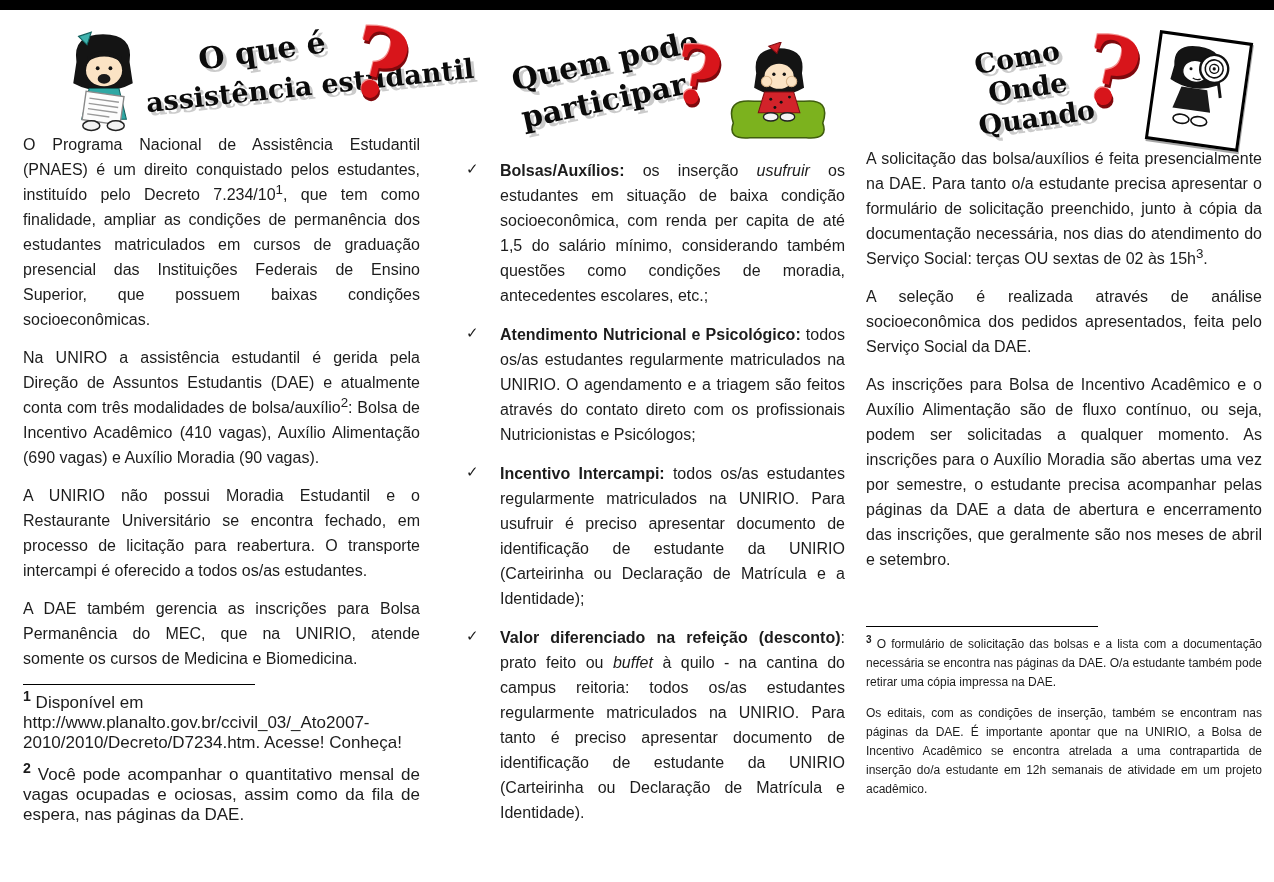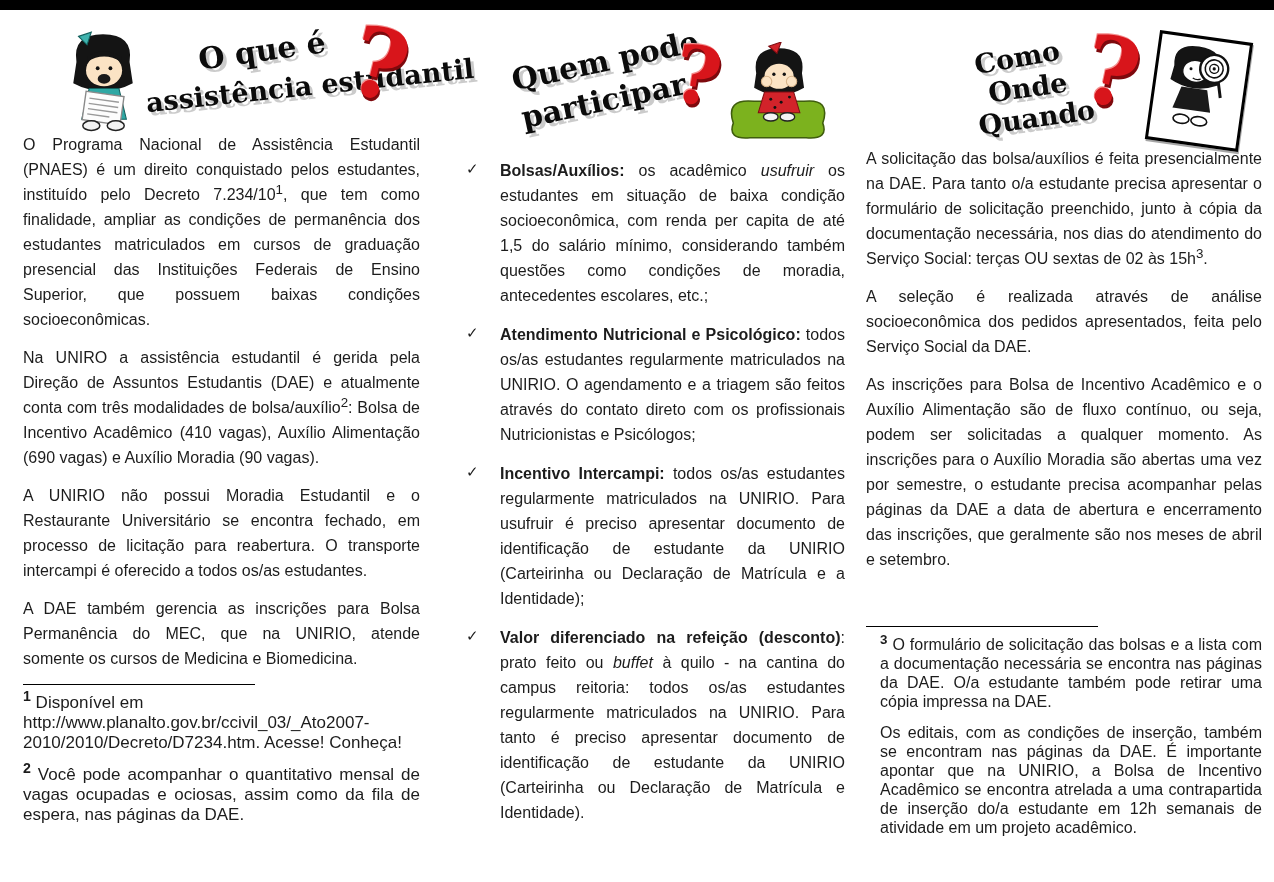--- a/index.html
+++ b/index.html
@@ -44,21 +44,21 @@
   .bullets{margin-top:8px;}
   .bullet{display:flex;margin:0 0 14px;padding-left:4px;}
   .check{width:34px;flex:none;font-size:15px;padding-top:2px;}
   .btext{flex:1;text-align:justify;font-size:16px;line-height:25px;}
 
   
   .fnsep{width:232px;border-top:1.6px solid #000;margin:6px 0 8px;}
   .footnotes p{font-size:17px;line-height:20px;margin:0 0 12px;overflow-wrap:break-word;}
   .fn-just{text-align:justify;}
   .col3 .fnsep{margin-top:54px;}
-  .col3 .footnotes p{font-size:16px;line-height:19px;text-align:justify;margin-left:14px;}
+  .col3 .footnotes p{font-size:12px;line-height:19px;text-align:justify;}
 </style>
 </head>
 <body>
 
 <div class="page">
   <div class="topbar"></div>
 
   <section class="col col1">
     <div class="header h1">
       <svg class="mascot" width="96" height="102" viewBox="0 0 90 96">
@@ -119,21 +119,21 @@
         <circle cx="72" cy="53" r="1.4" fill="#111"></circle>
           <circle cx="58" cy="63" r="1.4" fill="#111"></circle>
         <ellipse cx="54" cy="72" rx="7" ry="4" fill="#f3f3f3" stroke="#222" stroke-width="1.3"></ellipse>
         <ellipse cx="70" cy="72" rx="7" ry="4" fill="#f3f3f3" stroke="#222" stroke-width="1.3"></ellipse>
       </svg>
     </div>
 
     <div class="bullets">
       <div class="bullet">
         <span class="check">✓</span>
-        <div class="btext"><span style="font-weight: 700; margin-top: 32px;">Bolsas/Auxílios:</span><span> os acadêmico </span><span style="font-style: italic;">usufruir</span><span> os estudantes em situação de baixa condição socioeconômica, com renda per capita de até 1,5 do salário mínimo, considerando também questões como condições de moradia, antecedentes escolares, etc.;</span></div>
+        <div class="btext"><span style="font-weight: 700; margin-top: 32px;">Bolsas/Auxílios:</span><span> os inserção </span><span style="font-style: italic;">usufruir</span><span> os estudantes em situação de baixa condição socioeconômica, com renda per capita de até 1,5 do salário mínimo, considerando também questões como condições de moradia, antecedentes escolares, etc.;</span></div>
       </div>
       <div class="bullet">
         <span class="check">✓</span>
         <div class="btext"><span style="font-weight: 700;">Atendimento Nutricional e Psicológico:</span><span> todos os/as estudantes regularmente matriculados na UNIRIO. O agendamento e a triagem são feitos através do contato direto com os profissionais Nutricionistas e Psicólogos;</span></div>
       </div>
       <div class="bullet">
         <span class="check">✓</span>
         <div class="btext"><span style="font-weight: 700;">Incentivo Intercampi:</span><span> todos os/as estudantes regularmente matriculados na UNIRIO. Para usufruir é preciso apresentar documento de identificação de estudante da UNIRIO (Carteirinha ou Declaração de Matrícula e a Identidade);</span></div>
       </div>
       <div class="bullet">

